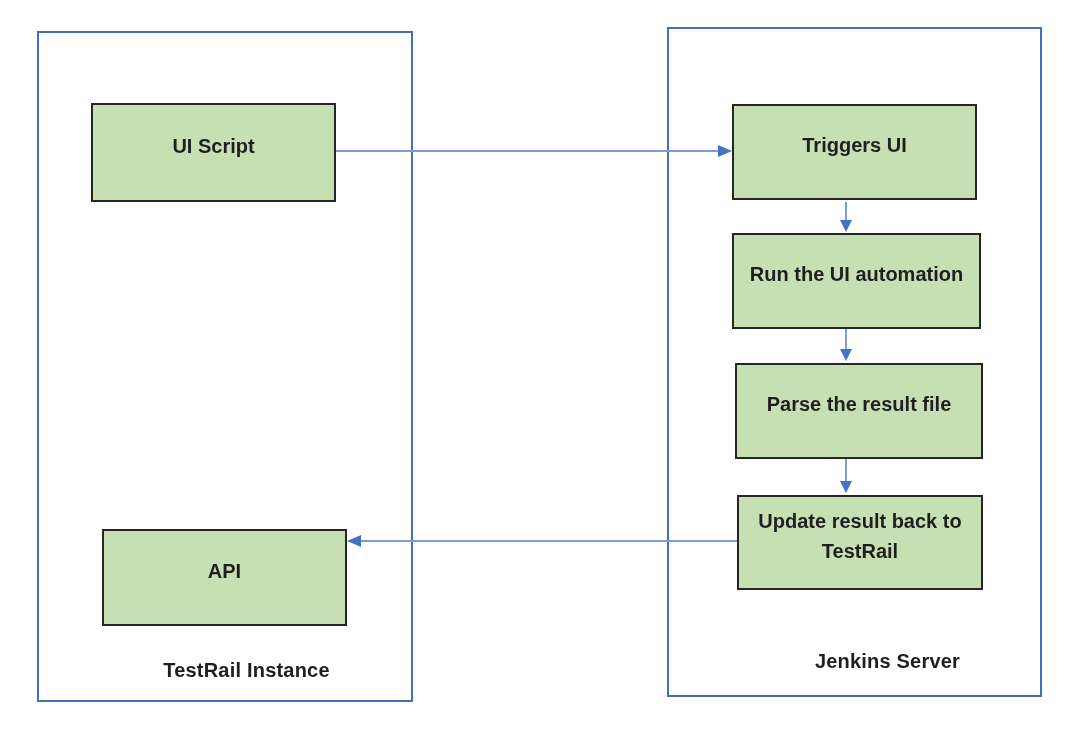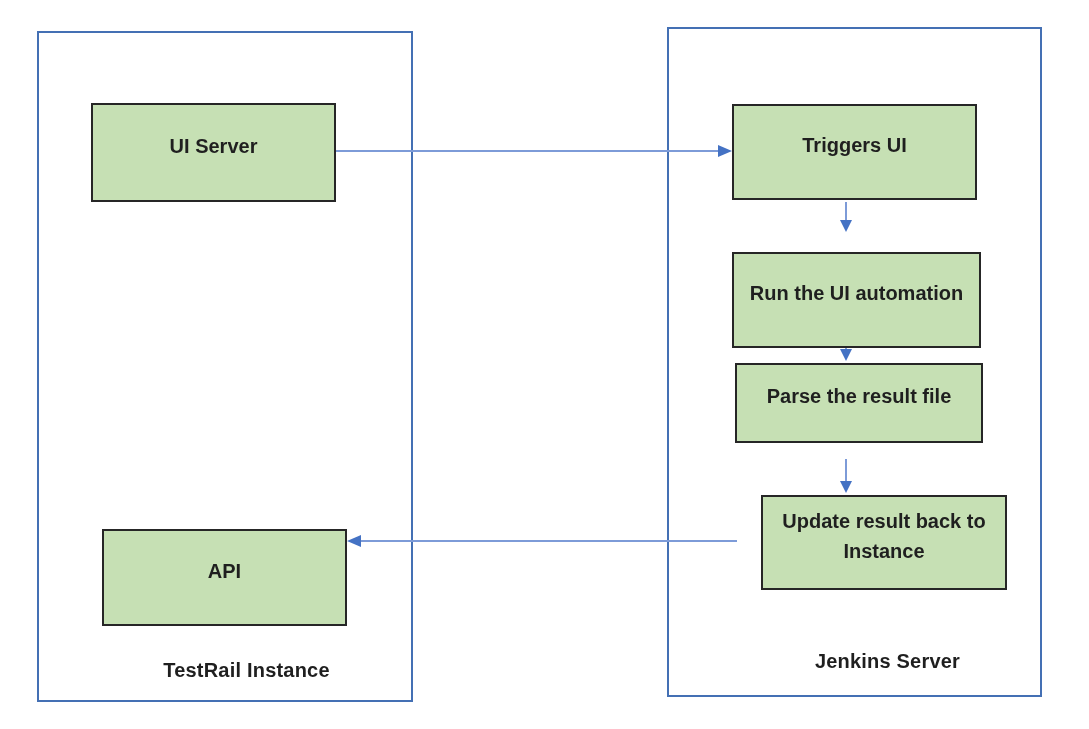--- a/index.html
+++ b/index.html
@@ -42,21 +42,21 @@
     font-size: 20px;
     line-height: 1.5;
     color: #1f1f1f;
     padding: 0 10px 14px 10px;
   }
   .node .line { display: block; }
   .node.ui-script { left: 91px;  top: 103px; width: 245px; height: 99px; }
   .node.api      { left: 102px; top: 497px; width: 245px; height: 97px; }
   .node.triggers { left: 732px; top: 104px; width: 245px; height: 96px; }
   .node.run      { left: 732px; top: 233px; width: 249px; height: 96px; }
-  .node.parse    { left: 735px; top: 363px; width: 248px; height: 80px; }
+  .node.parse    { left: 735px; top: 363px; width: 248px; height: 96px; }
   .node.update   { left: 737px; top: 495px; width: 246px; height: 95px; }
   svg.edges {
     position: absolute;
     left: 0; top: 0;
     width: 1089px; height: 729px;
     pointer-events: none;
   }
 </style>
 </head>
 <body>
@@ -79,41 +79,41 @@
     <polygon points="846,361 840,349 852,349" fill="#4472c4"></polygon>
 
     <line x1="846" y1="459" x2="846" y2="481" stroke-width="2" stroke="#7d9bd8"></line>
     <polygon points="846,493 840,481 852,481" fill="#4472c4"></polygon>
 
     <line x1="737" y1="541" x2="360" y2="541" stroke-width="2" stroke="#7d9bd8"></line>
     <polygon points="347,541 361,535 361,547" fill="#4472c4"></polygon>
   </svg>
 
   <div class="node ui-script" style="background-color: rgb(198, 224, 180); border-color: rgb(38, 38, 38); color: rgb(31, 31, 31);">
-    <span>UI Server</span>
+    <span>UI Script</span>
   </div>
 
   <div class="node triggers" style="background-color: rgb(198, 224, 180); border-color: rgb(38, 38, 38); color: rgb(31, 31, 31);">
     <span>
       <span class="line">Triggers UI</span>
     </span>
   </div>
 
-  <div class="node run" style="background-color: rgb(198, 224, 180); border-color: rgb(38, 38, 38); color: rgb(31, 31, 31); margin-top: 19px;">
+  <div class="node run" style="background-color: rgb(198, 224, 180); border-color: rgb(38, 38, 38); color: rgb(31, 31, 31);">
     <span>Run the UI automation</span>
   </div>
 
   <div class="node parse" style="background-color: rgb(198, 224, 180); border-color: rgb(38, 38, 38); color: rgb(31, 31, 31);">
     <span>Parse the result file</span>
   </div>
 
-  <div class="node update" style="background-color: rgb(198, 224, 180); border-color: rgb(38, 38, 38); color: rgb(31, 31, 31); margin-left: 24px;">
+  <div class="node update" style="background-color: rgb(198, 224, 180); border-color: rgb(38, 38, 38); color: rgb(31, 31, 31);">
     <span>
       <span class="line">Update result back to</span>
-      <span class="line">Instance</span>
+      <span class="line">TestRail</span>
     </span>
   </div>
 
   <div class="node api" style="background-color: rgb(198, 224, 180); border-color: rgb(38, 38, 38); color: rgb(31, 31, 31); margin-top: 32px;">
     <span>API</span>
   </div>
 
   <div class="container-label testrail" style="color: rgb(31, 31, 31);">TestRail Instance</div>
 
   <div class="container-label jenkins" style="color: rgb(31, 31, 31);">Jenkins Server</div>

